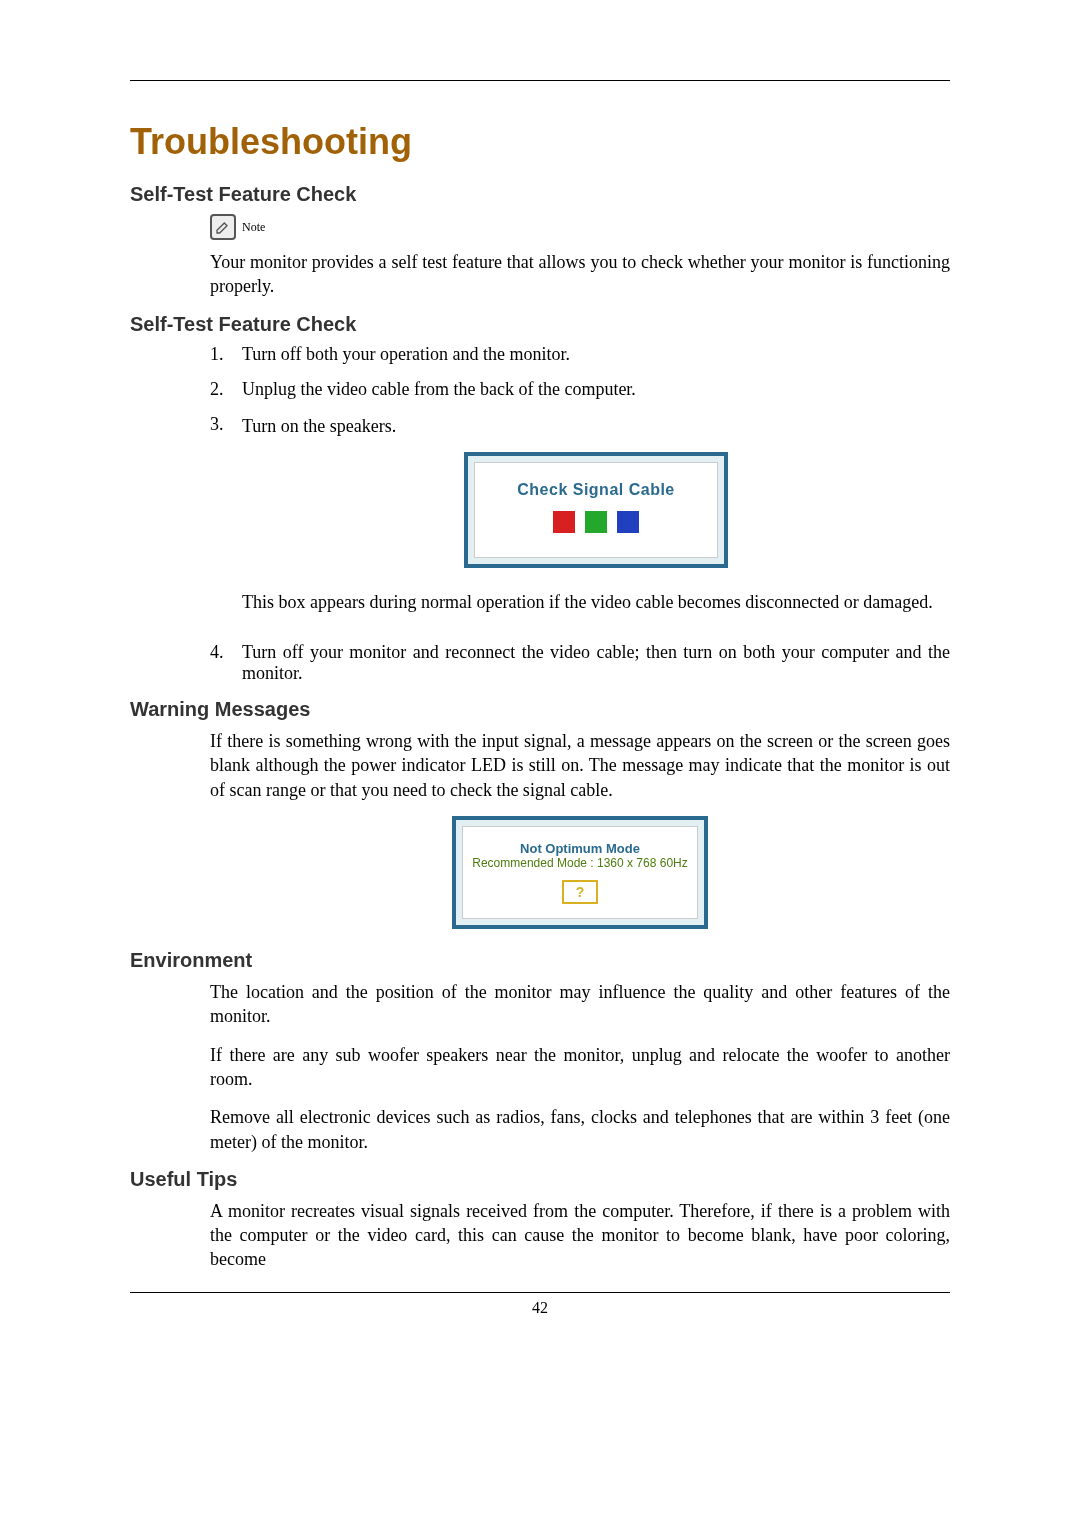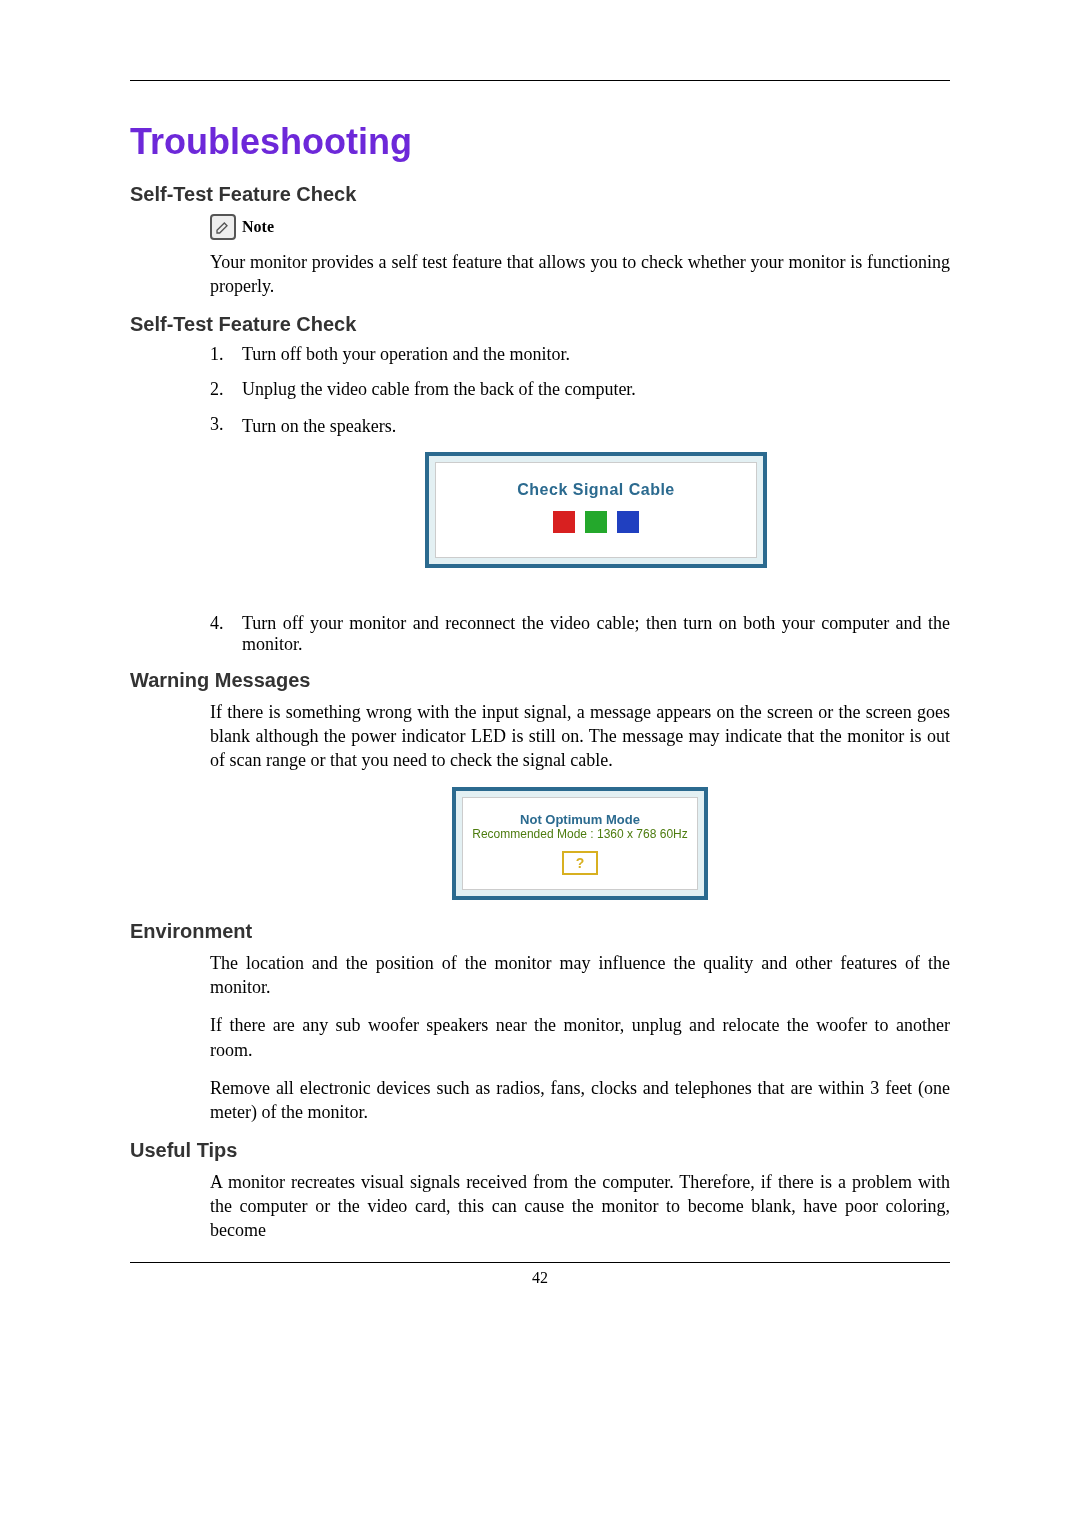--- a/index.html
+++ b/index.html
@@ -17,21 +17,21 @@
       color: #000;
     }
     .top-rule {
       border-top: 1px solid #000;
       margin-bottom: 40px;
     }
     h1 {
       font-family: Arial, Helvetica, sans-serif;
       font-weight: bold;
       font-size: 36px;
-      color: #6d28d9;
+      color: #a16207;
       margin-bottom: 20px;
     }
     h2 {
       font-family: Arial, Helvetica, sans-serif;
       font-weight: bold;
       font-size: 20px;
       color: #333;
       margin-top: 8px;
       margin-bottom: 8px;
     }
@@ -52,22 +52,22 @@
       display: flex;
       align-items: center;
       justify-content: center;
       background: #eee;
     }
     .note-icon svg {
       width: 16px;
       height: 16px;
     }
     .note-label {
-      font-weight: bold;
-      font-size: 16px;
+      font-weight: normal;
+      font-size: 12px;
     }
     p {
       text-align: justify;
       line-height: 1.35;
       margin-bottom: 14px;
     }
     ol {
       list-style: none;
     }
     ol li {
@@ -79,22 +79,22 @@
       text-align: left;
     }
     .list-body {
       flex: 1;
       text-align: justify;
     }
     .list-body p {
       margin-bottom: 14px;
     }
     .figure-1 {
-      margin: 10px auto 31px auto;
-      width: 342px;
+      margin: 10px auto 22px auto;
+      width: 264px;
       border: 4px solid #2b6a8f;
       background: #e3f0f3;
       padding: 6px;
     }
     .figure-1-inner {
       background: #fff;
       border: 1px solid #ccc;
       padding: 18px 0 24px 0;
       text-align: center;
     }
@@ -200,20 +200,21 @@
         <div class="figure-1">
           <div class="figure-1-inner">
             <div class="figure-1-text">Check Signal Cable</div>
             <div class="color-squares">
               <span class="red"></span>
               <span class="green"></span>
               <span class="blue"></span>
             </div>
           </div>
         </div>
+        <p>This box appears during normal operation if the video cable becomes disconnected or damaged.</p>
       </span>
     </li>
     <li>
       <span class="list-num">4.</span>
       <span class="list-body">Turn off your monitor and reconnect the video cable; then turn on both your computer and the monitor.</span>
     </li>
   </ol>
 </div>
 
 <h2>Warning Messages</h2>

